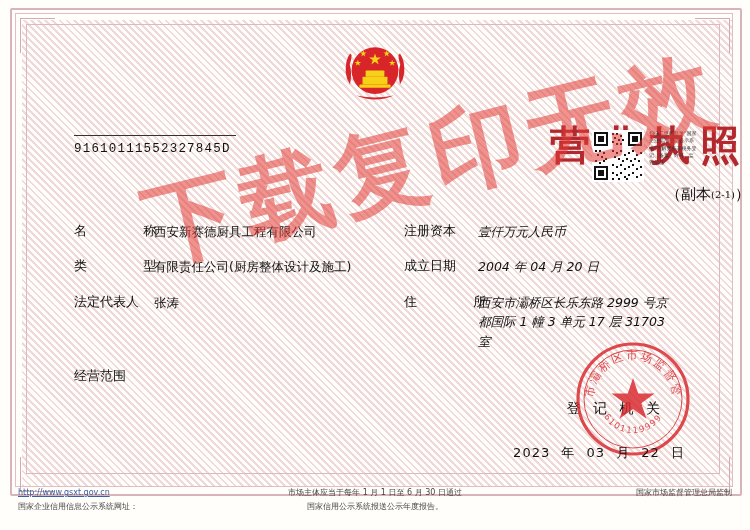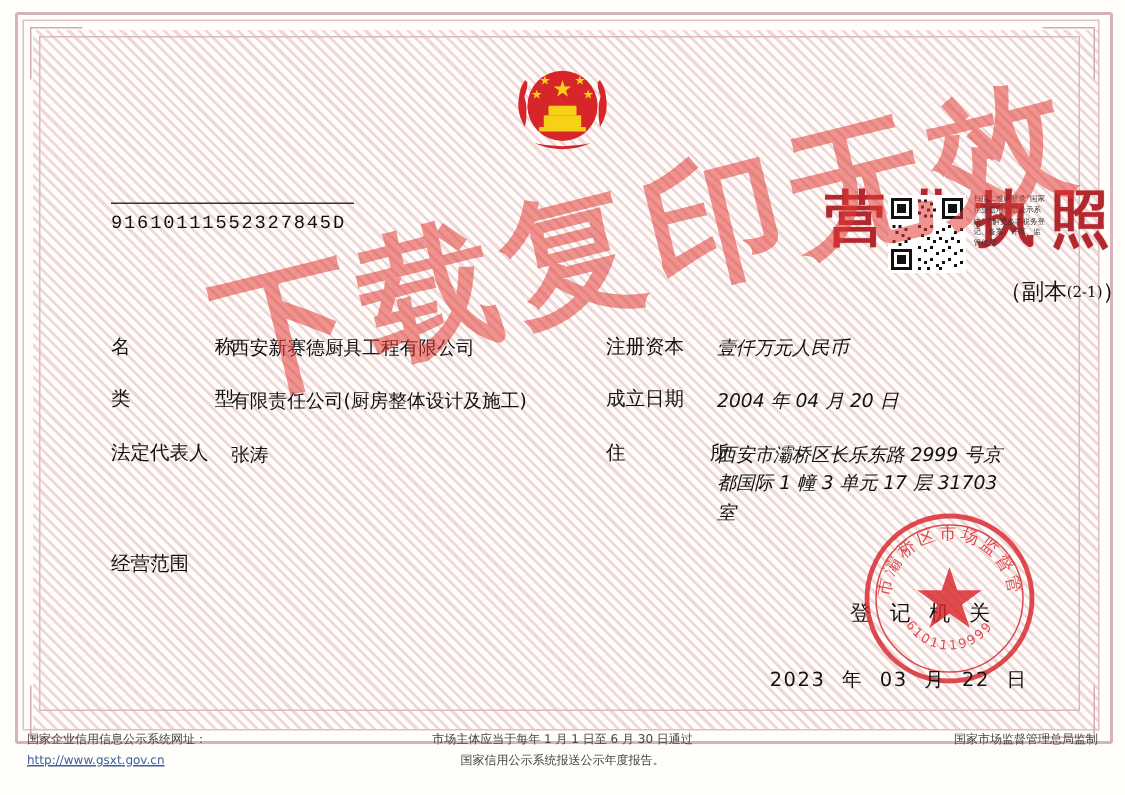--- a/index.html
+++ b/index.html
@@ -478,22 +478,22 @@
     <span>日</span>
   </div>
 
   <div id="watermark">
     <div id="watermark-text">下载复印无效</div>
   </div>
 </div>
 
 <div id="footer">
   <div id="footer-left">
+    <div style="color:#3b5fa0;text-decoration:underline;">http://www.gsxt.gov.cn</div>
     <div>国家企业信用信息公示系统网址：</div>
-    <div style="color:#3b5fa0;text-decoration:underline;">http://www.gsxt.gov.cn</div>
   </div>
   <div id="footer-center">
     <div>市场主体应当于每年 1 月 1 日至 6 月 30 日通过</div>
     <div>国家信用公示系统报送公示年度报告。</div>
   </div>
   <div id="footer-right">
     <div>国家市场监督管理总局监制</div>
   </div>
 </div>
 

